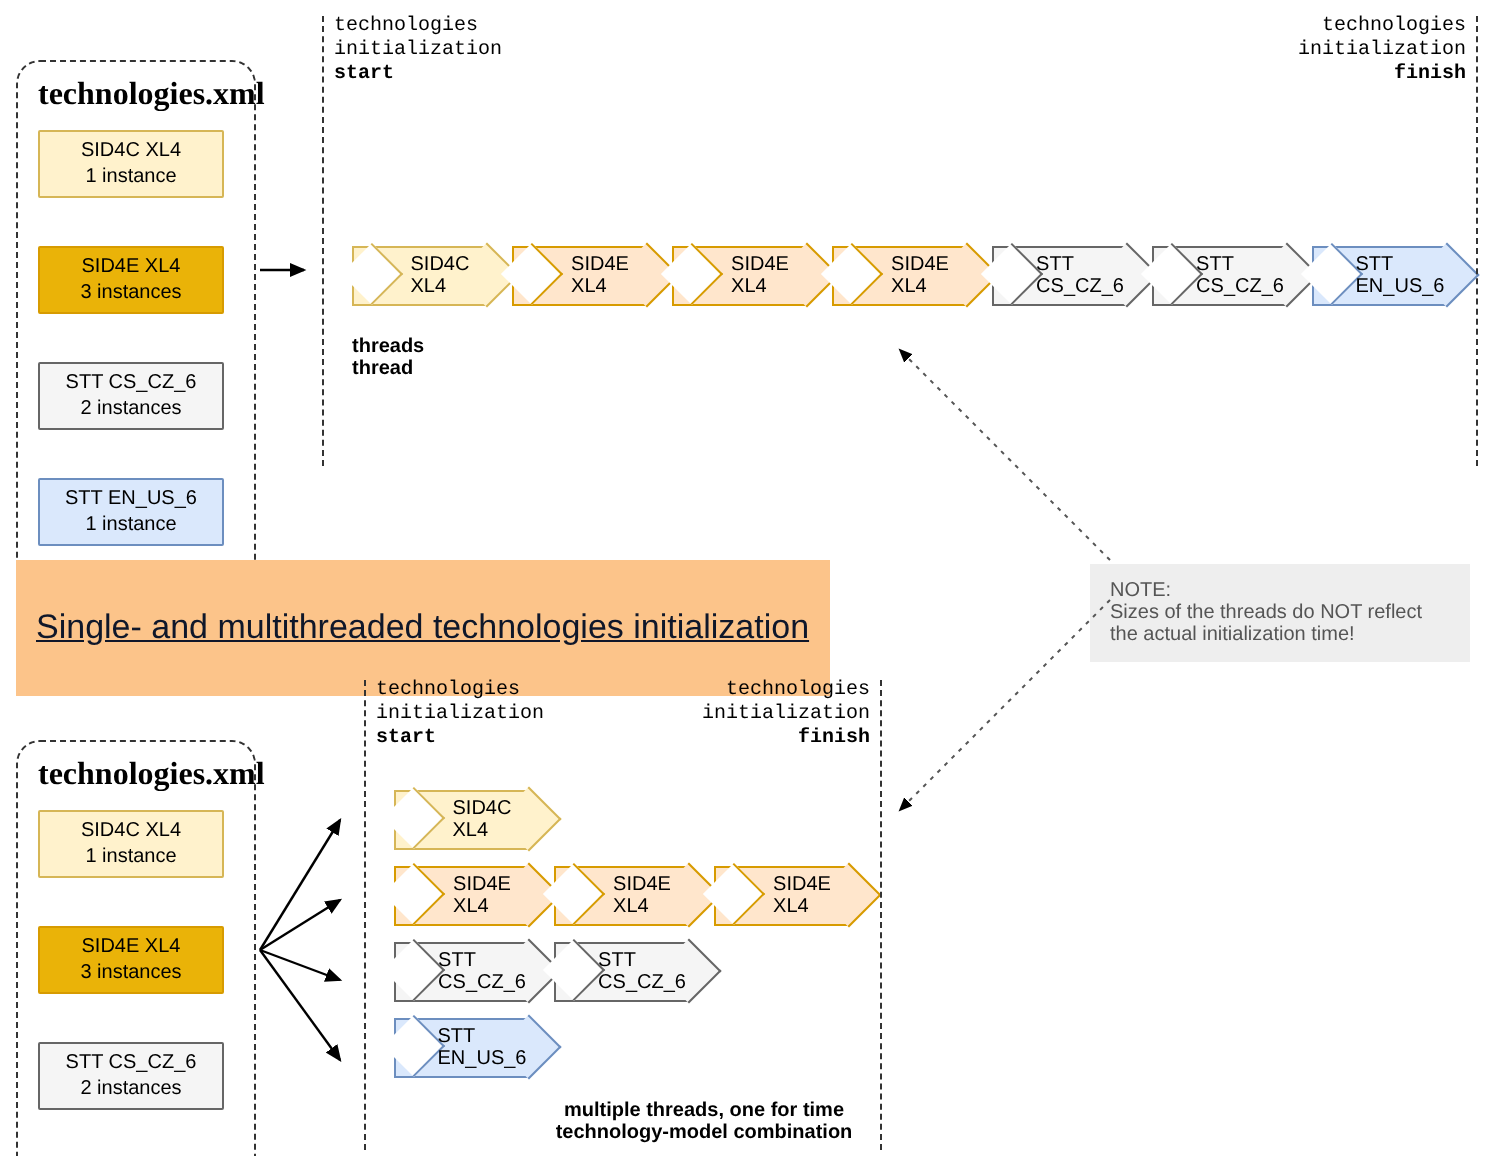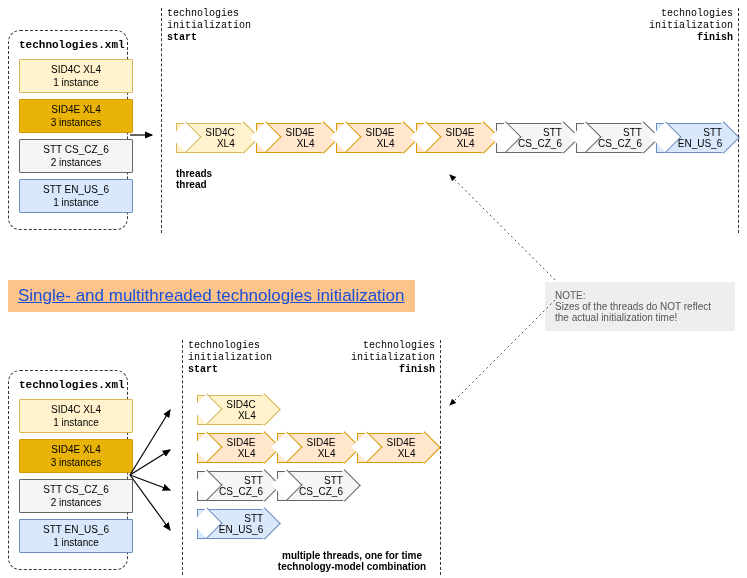--- a/index.html
+++ b/index.html
@@ -1,38 +1,38 @@
 <!DOCTYPE html>
 <html><head>
 <meta charset="utf-8">
 <style>
 *{box-sizing:border-box;margin:0;padding:0}
 body{font-family:Arial,Helvetica,sans-serif;font-size:11px;color:#000;background:#fff;width:747px;height:578px;position:relative}
 .abs{position:absolute}
 .xml-box{border:1.5px dashed #333;border-radius:12px;padding:8px 10px 10px;width:120px}
-.xml-title{font-family:Liberation Mono, monospace;font-weight:bold;font-size:11px;margin-bottom:8px}
-.tech-item{border:1px solid;border-radius:1px;padding:3px 0;text-align:center;font-size:10px;margin-bottom:6px;width:114px}
+.xml-title{font-family:Liberation Serif, serif;font-weight:bold;font-size:16px;margin-bottom:8px}
+.tech-item{border:1px solid;border-radius:1px;padding:3px 0;text-align:center;font-size:10px;margin-bottom:24px;width:93px}
 .tech-item div{line-height:1.3}
 .c-yellow{background:#fff2cc;border-color:#d6b656}
 .c-orange{background:#eab308;border-color:#d79b00}
 .c-grey{background:#f5f5f5;border-color:#666}
 .c-blue{background:#dae8fc;border-color:#6c8ebf}
 .vdash{border-left:1.5px dashed #333;height:100%}
 .phase-label{font-family:"Courier New",monospace;font-size:10px;line-height:1.2}
 .phase-label .b{font-weight:bold}
 .caption{font-weight:bold;font-size:10px}
-.arrow-shape{position:absolute;height:30px;display:flex;align-items:center;justify-content:center;text-align:right;font-size:10px;line-height:1.1;padding-left:10px}
+.arrow-shape{position:absolute;height:30px;display:flex;align-items:center;justify-content:center;text-align:left;font-size:10px;line-height:1.1;padding-left:10px}
 .arrow-shape::before{content:"";position:absolute;left:0;top:0;right:10px;bottom:0;border:1px solid var(--bc);background:var(--bg);z-index:-2}
 .arrow-shape::after{content:"";position:absolute;right:-1px;top:2.9px;width:22px;height:22px;border:1px solid var(--bc);border-left:none;border-bottom:none;background:var(--bg);transform:rotate(45deg);z-index:-1}
 .arrow-shape .notch{position:absolute;left:-1px;top:2.9px;width:22px;height:22px;border-top:1px solid var(--bc);border-right:1px solid var(--bc);background:#fff;transform:rotate(45deg);z-index:-1}
 .a-yellow{--bg:#fff2cc;--bc:#d6b656}
 .a-orange{--bg:#ffe6cc;--bc:#d79b00}
 .a-grey{--bg:#f5f5f5;--bc:#666}
 .a-blue{--bg:#dae8fc;--bc:#6c8ebf}
-.title-banner{background:#fcc48a;color:#1d4ed8;font-size:17px;padding:6px 10px;text-decoration:underline}
+.title-banner{background:#fcc48a;color:#0f172a;font-size:17px;padding:24px 10px;text-decoration:underline}
 .note-box{background:#eee;padding:8px 10px;font-size:10px;color:#555;width:190px}
 svg.connector{position:absolute;overflow:visible;pointer-events:none}
 </style>
 </head>
 <body>
 
 <div class="abs xml-box" style="left:8px;top:30px">
   <div class="xml-title">technologies.xml</div>
   <div id="tech-list-top">
       <div class="tech-item c-yellow">

